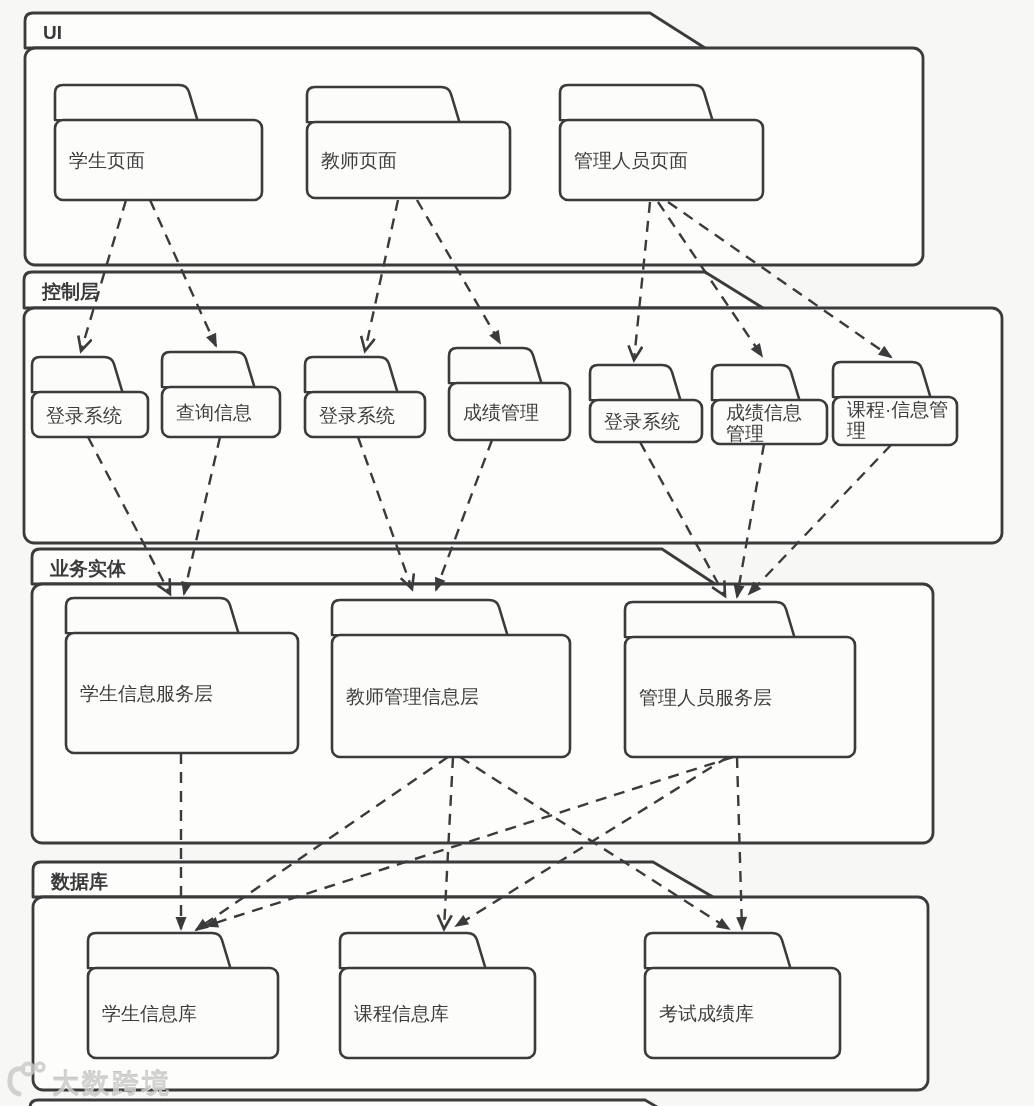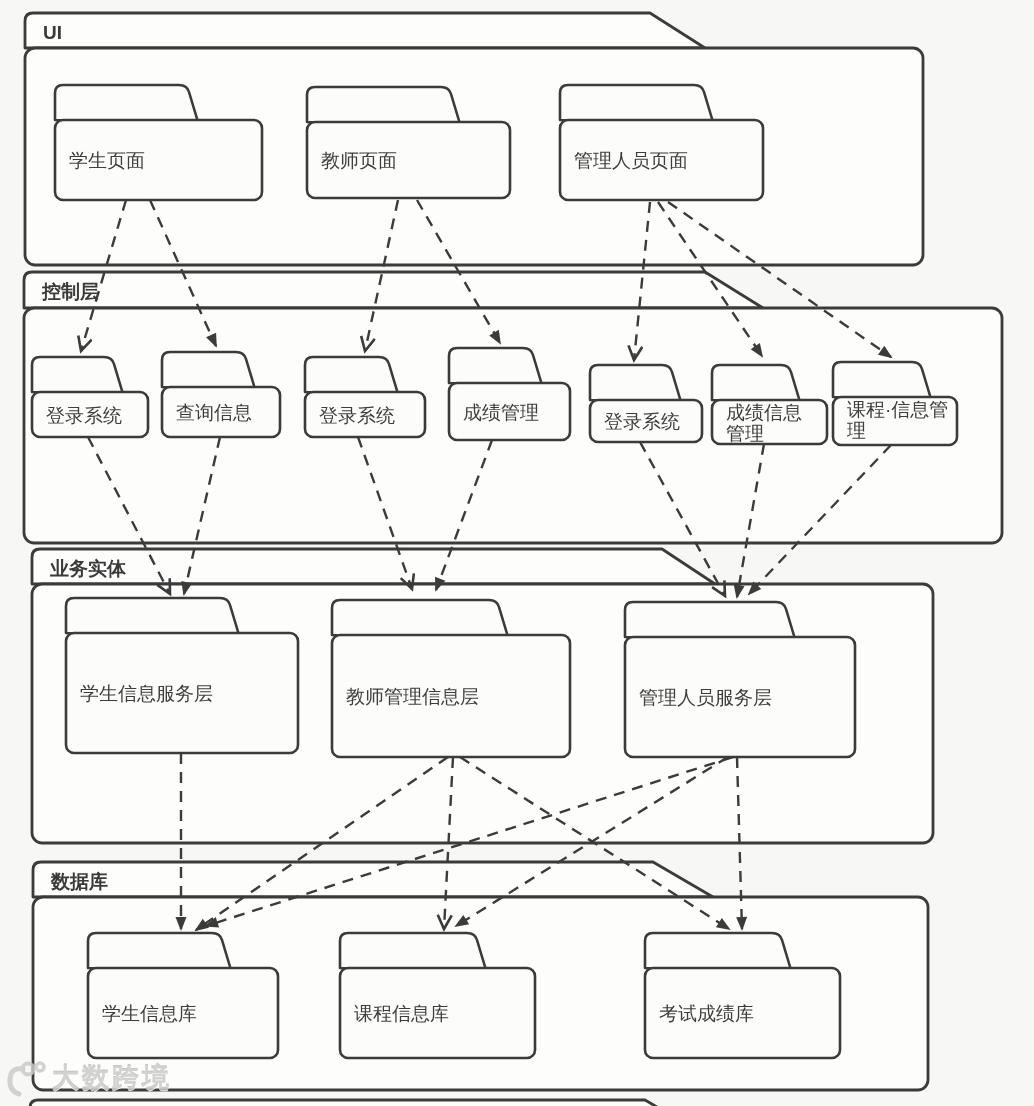--- a/index.html
+++ b/index.html
@@ -35,21 +35,21 @@
   .layer-label{
     font-family:"Liberation Sans","DejaVu Sans",sans-serif;
     font-size:19px;font-weight:700;fill:#3a3a3a;
   }
   .folder-label{
     font-family:"Liberation Sans","DejaVu Sans",sans-serif;
     font-size:19px;font-weight:400;fill:#3d3d3d;
   }
   .watermark{
     position:absolute;left:2px;top:1060px;
-    display:flex;align-items:flex-start;gap:4px;
+    display:flex;align-items:flex-end;gap:4px;
     opacity:.85;pointer-events:none;
   }
   .watermark span{
     font-size:27px;font-weight:700;letter-spacing:3px;
     color:#cbcbca;
     text-shadow:0 1px 0 #ffffff, 0 -1px 0 #b9b9b8;
   }
 </style>
 </head>
 <body>

